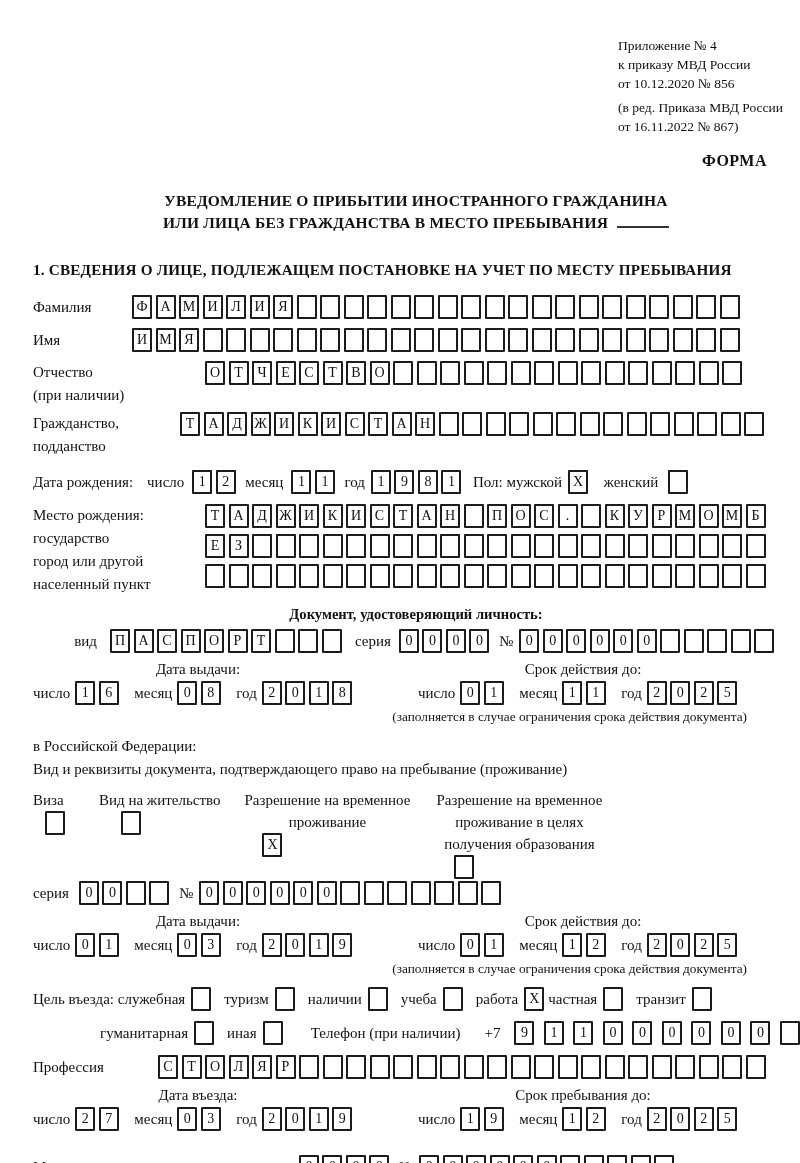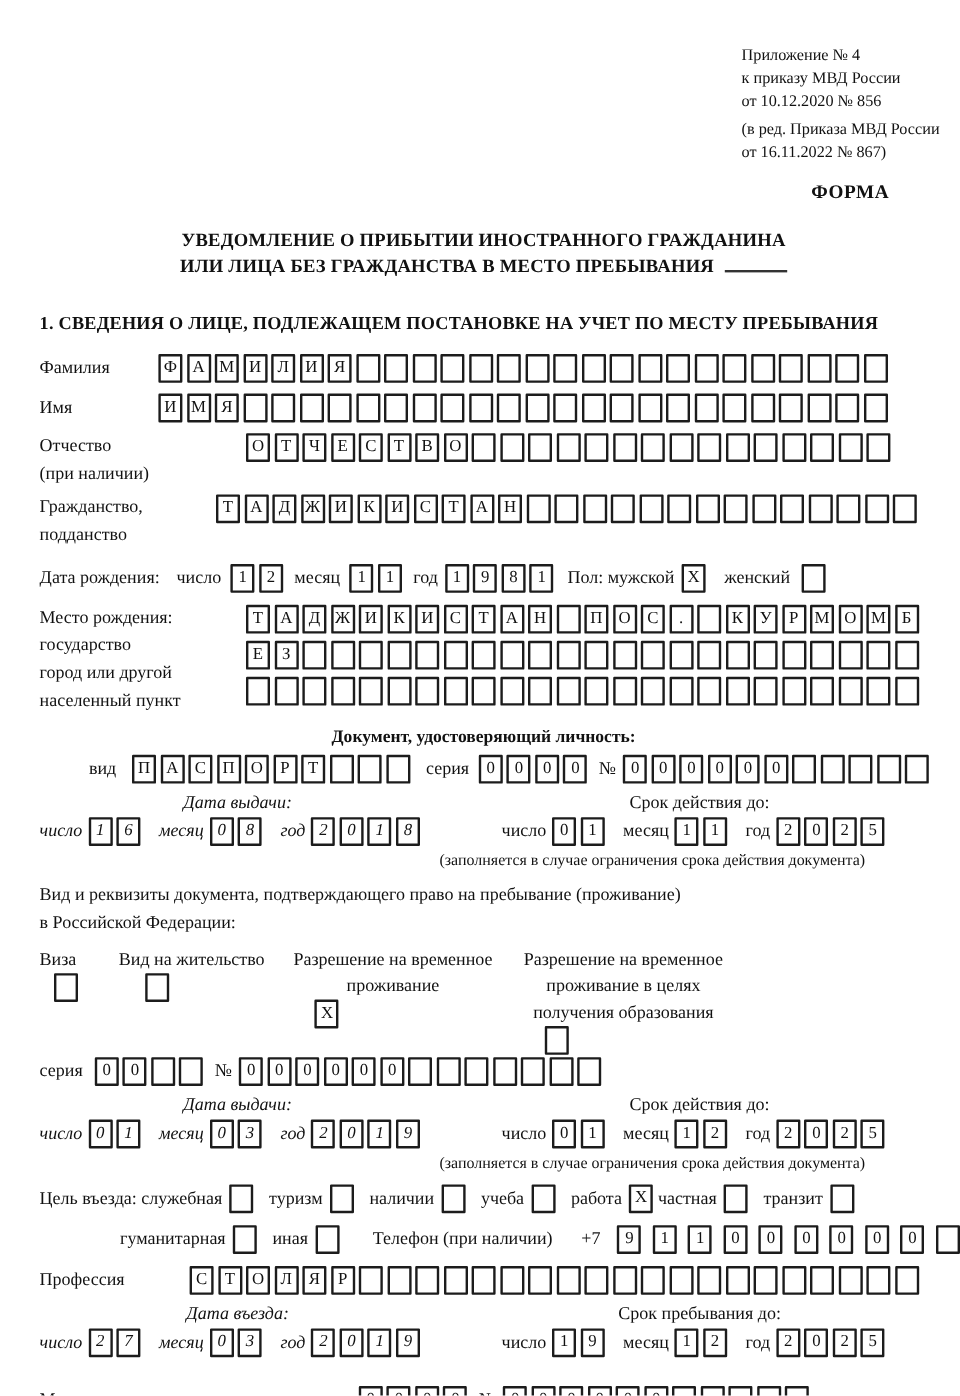--- a/index.html
+++ b/index.html
@@ -1,21 +1,21 @@
 <!DOCTYPE html>
 <html lang="ru"><head>
 <meta charset="utf-8">
 <style>
   html,body { margin:0; padding:0; background:#ffffff; }
   body {
     width:800px; height:1163px; overflow:hidden;
     font-family:"Liberation Serif","DejaVu Serif",serif;
     color:#111;
   }
-  .page { box-sizing:border-box; width:800px; height:1163px; padding:36px 27px 0 33px; }
+  .page { box-sizing:border-box; width:800px; height:1163px; padding:36px 1px 0 33px; }
 
   
   .appendix { margin-left:585px; width:190px; font-size:13.5px; line-height:19px; }
   .appendix .gap { margin-top:5px; }
   .forma { text-align:right; padding-right:32px; font-weight:bold; font-size:16px; letter-spacing:.5px; margin-top:16px; }
 
   .title { text-align:center; font-weight:bold; font-size:15.5px; line-height:22px; margin-top:20px; letter-spacing:.2px; }
   .title-underline { display:inline-block; width:52px; border-bottom:2.2px solid #333; margin-left:9px; vertical-align:baseline; }
 
   .sec-heading { font-weight:bold; font-size:15.2px; margin-top:27px; letter-spacing:.2px; }
@@ -39,21 +39,21 @@
     display:inline-block; box-sizing:border-box;
     width:20px; height:24px; margin-right:3.5px;
     border:2px solid #1c1c1c; border-radius:1px; background:#fff;
     text-align:center; font-size:14px; line-height:20px; vertical-align:top;
   }
 
   .doc-heading { text-align:center; font-weight:bold; font-size:14.6px; margin-top:10px; }
 
   
   .dates { display:flex; margin-top:8px; }
-  .dcol-l { flex:0 0 385px;font-style:italic; }
+  .dcol-l { flex:0 0 385px; }
   .dcol-r { flex:1 1 auto; }
   .date-head { font-size:15px; width:330px; text-align:center; margin-bottom:3px; }
   .date-line { display:flex; align-items:flex-start; }
   .date-line .lbl { margin-right:5px; }
   .m-left { margin-left:12px; }
   .small-note { font-size:13.3px; margin-top:4px; }
   .note-right { text-align:right; padding-right:52px; }
 
   .intro { font-size:15px; line-height:23px; margin-top:10px; }
 
@@ -189,22 +189,22 @@
         <span class="lbl m-left">месяц</span>
         <span class="boxes"><span class="cell">1</span><span class="cell">1</span></span>
         <span class="lbl m-left">год</span>
         <span class="boxes"><span class="cell">2</span><span class="cell">0</span><span class="cell">2</span><span class="cell">5</span></span>
       </div>
     </div>
   </div>
   <div class="small-note note-right">(заполняется в случае ограничения срока действия документа)</div>
 
   <div class="intro">
+    <div>в Российской Федерации:</div>
     <div>Вид и реквизиты документа, подтверждающего право на пребывание (проживание)</div>
-    <div>в Российской Федерации:</div>
   </div>
 
   <div class="rvp-row">
     <div class="rvp-item g1">
       <span class="rvp-text">Виза</span>
       <span class="boxes" style="margin-left:4px;"><span class="cell"></span></span>
     </div>
     <div class="rvp-item g2">
       <span class="rvp-text">Вид на жительство</span>
       <span class="boxes" style="margin-left:14px;"><span class="cell"></span></span>

